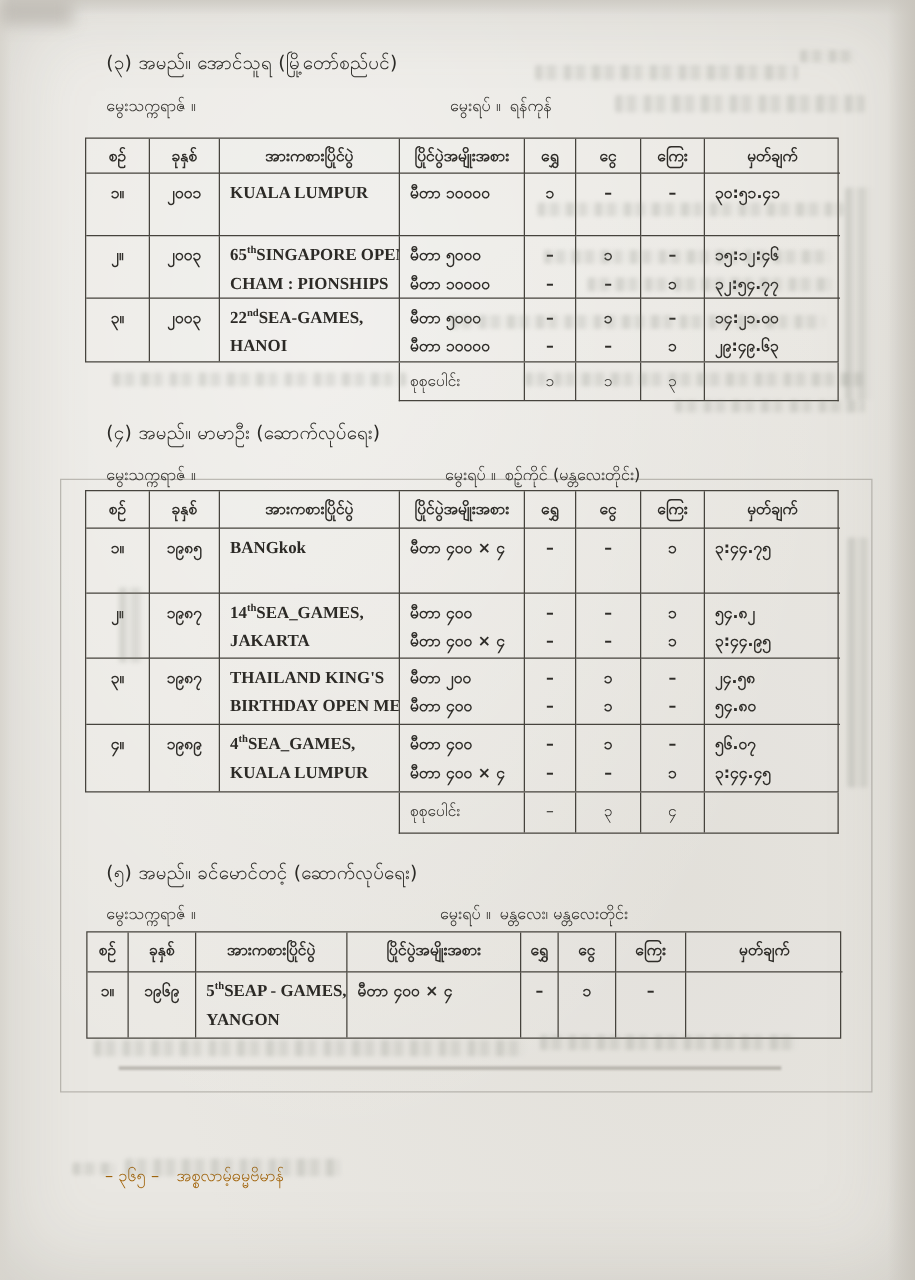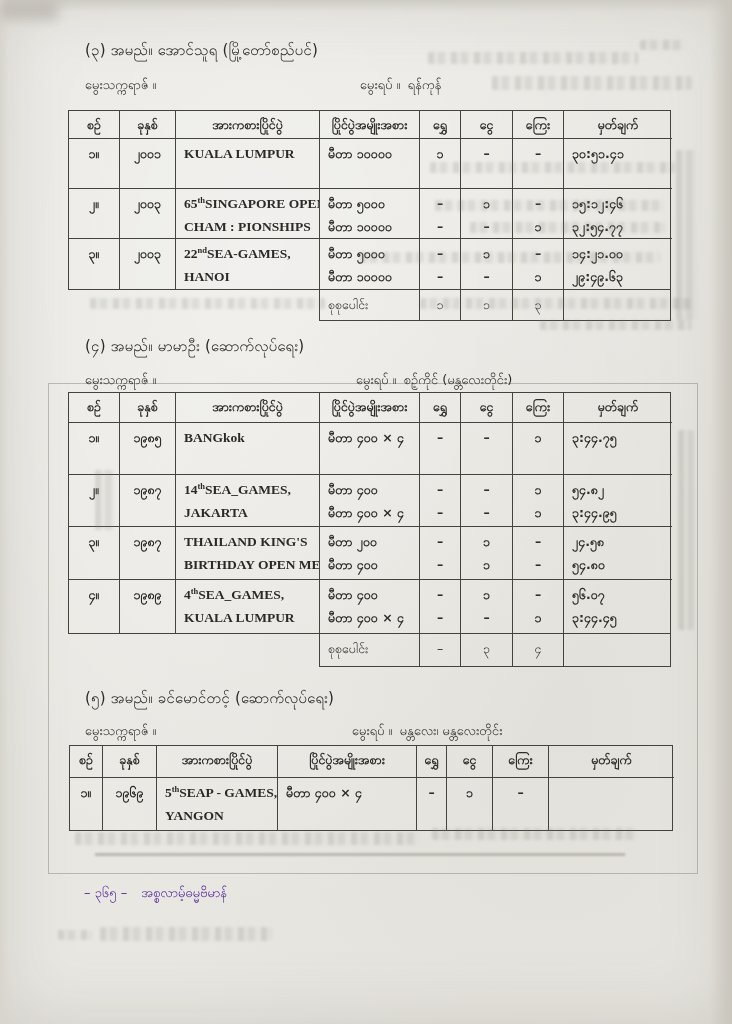--- a/index.html
+++ b/index.html
@@ -35,21 +35,21 @@
   .cell.lc{border-right:none;}
   .cell.lr{border-bottom:none;}
   .tgrid .cell{border-bottom:none;}
   .c{text-align:center;}
   .pl{text-align:left;padding-left:8px;}
   .ln{line-height:23px;font-size:12.5px;color:#2f2d29;white-space:nowrap;}
   .my{font-family:"DejaVu Sans",sans-serif;}
   .lat .ln{font-family:"Liberation Serif",serif;font-size:13.5px;color:#2c2a26;}
   .lat sup{font-size:8.5px;line-height:0;}
   .hd .ln{font-size:12.5px;line-height:22px;}
-  .footer{position:absolute;font-size:13px;color:#4c1d95;white-space:nowrap;}
+  .footer{position:absolute;font-size:13px;color:#a16207;white-space:nowrap;margin-top:48px;}
   .footer .imprint{margin-left:14px;}
   .bleed{position:absolute;
     background:repeating-linear-gradient(90deg,
       rgba(122,126,116,.40) 0 6px, rgba(122,126,116,.10) 6px 10px,
       rgba(122,126,116,.30) 10px 17px, rgba(122,126,116,.06) 17px 23px);
     filter:blur(1.7px);border-radius:2px;opacity:.55;}
   .bframe{position:absolute;border:1.3px solid rgba(138,134,125,.5);filter:blur(.5px);}
   .brule{position:absolute;background:rgba(130,127,118,.45);filter:blur(1px);}
 </style>
 </head>

